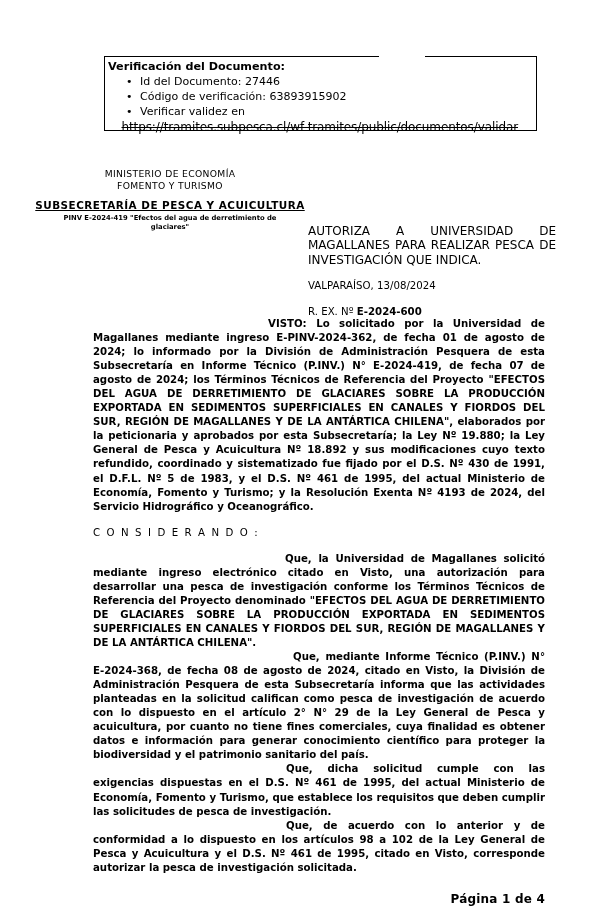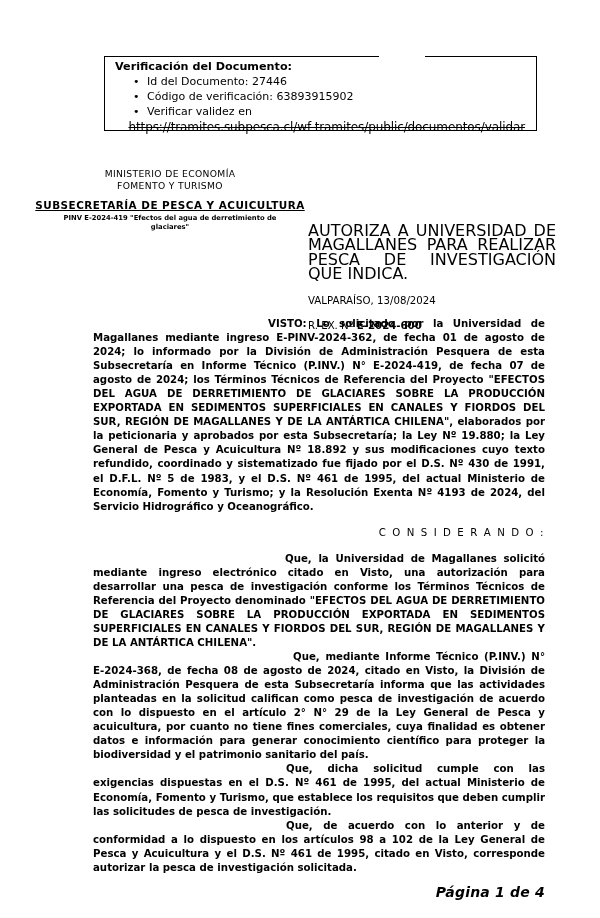--- a/index.html
+++ b/index.html
@@ -40,21 +40,21 @@
     content: "";
     position: absolute;
     right: -1.2px;
     top: -1.2px;
     width: 112px;
     height: 1.2px;
     background: #000;
   }
   #verification-content {
     position: absolute;
-    left: 111px;
+    left: 104px;
     top: 59px;
     width: 440px;
   }
   .verif-title {
     font-weight: bold;
     font-size: 11.2px;
     line-height: 15px;
     padding-left: 4px;
     white-space: nowrap;
   }
@@ -116,21 +116,21 @@
   }
 
   
   #header-right {
     position: absolute;
     left: 308px;
     top: 224px;
     width: 248px;
   }
   .subject {
-    font-size: 16px;
+    font-size: 12px;
     line-height: 14.4px;
     text-align: justify;
     text-align-last: left;
   }
   .place-date {
     font-size: 10.2px;
     line-height: 14.4px;
     margin-top: 12px;
   }
   .place-date b { font-weight: normal; }
@@ -155,40 +155,39 @@
     text-align-last: left;
     margin: 0;
     font-weight: bold;
   }
   .para.indent-visto { text-indent: 0; }
   .lead-space { display: inline-block; }
 
   .section-heading {
     font-size: 10.2px;
     line-height: 14.05px;
-    text-align: right;
+    text-align: left;
     letter-spacing: 1.6px;
     margin: 12px 0 12px 0;
   }
 
   
   #footer {
     position: absolute;
     left: 0;
     top: 876px;
     width: 600px;
   }
   .page-label {
     position: absolute;
     right: 55px;
-    top: 8px;
-    font-size: 14px;
+    top: 16px;
+    font-size: 12px;
     font-weight: bold;
     letter-spacing: 0.2px;
-    font-style: italic;
   }
 </style>
 </head>
 <body>
 
 <div id="verification-box"></div>
 
 <div id="verification-content">
   <div class="verif-title">Verificación del Documento:</div>
   <ul class="verif-list">

